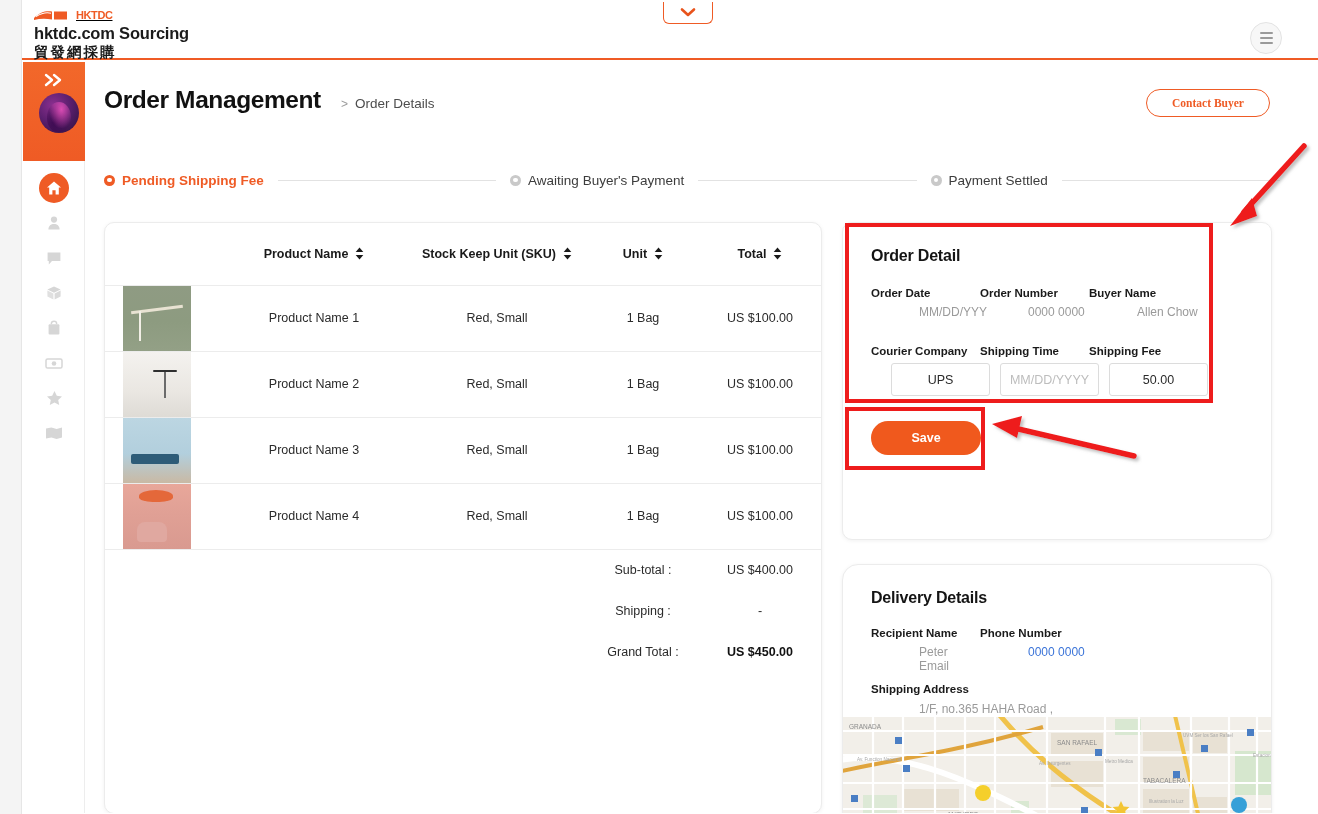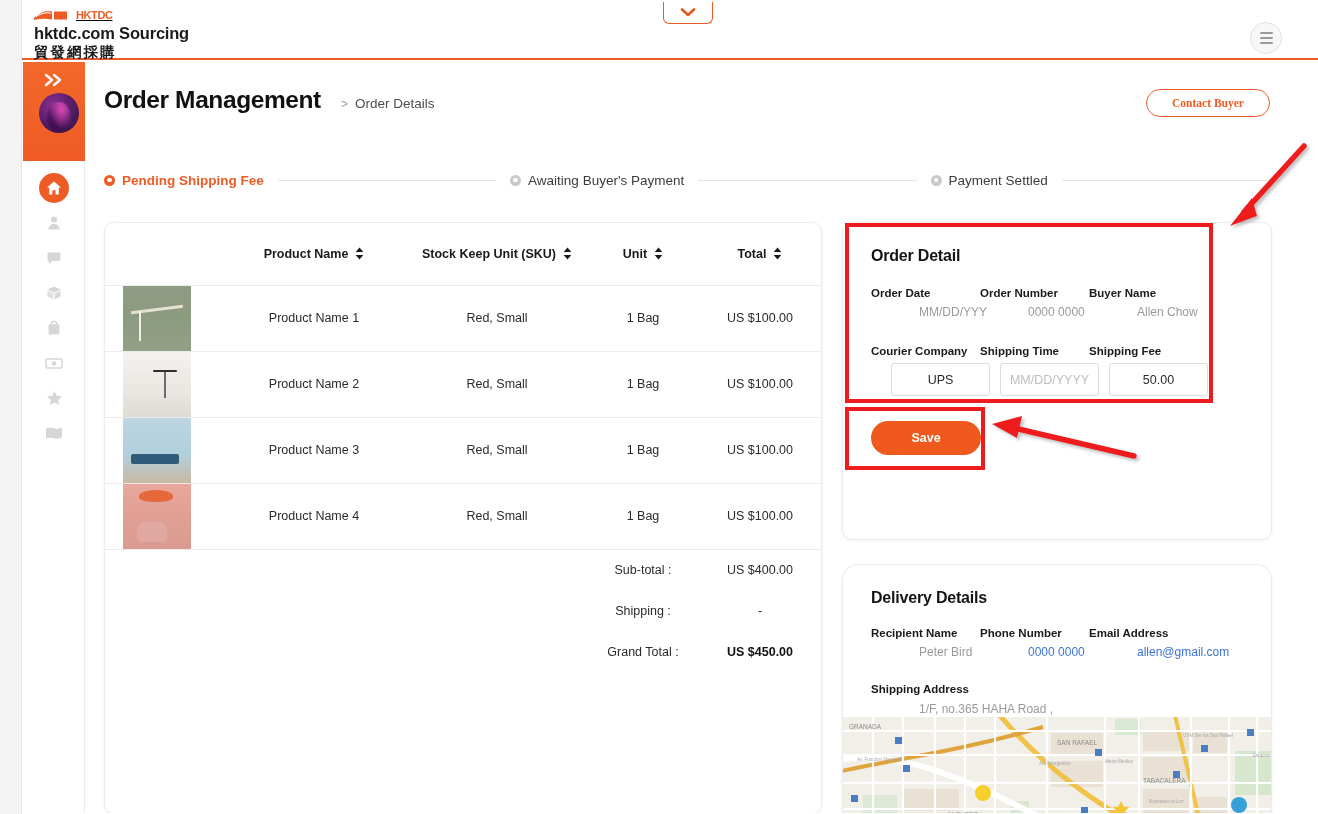--- a/index.html
+++ b/index.html
@@ -825,29 +825,25 @@
 
       <button class="save-btn" style="position:absolute;left:28px;top:198px;">Save</button>
     </div>
 
     <div class="delivery-card">
       <div style="position:absolute;left:28px;top:24px;" class="card-title">Delivery Details</div>
 
       <div class="field-grid" style="position:absolute;left:28px;top:62px;gap:0;">
         <div class="field">
           <div class="field-label">Recipient Name</div>
-          <div class="field-value">Peter Bird</div>
+          <div class="field-value">Peter Email</div>
         </div>
         <div class="field">
           <div class="field-label">Phone Number</div>
           <div class="field-value link">0000 0000</div>
-        </div>
-        <div class="field" style="width:150px">
-          <div class="field-label">Email Address</div>
-          <div class="field-value link">allen@gmail.com</div>
         </div>
       </div>
 
       <div style="position:absolute;left:28px;top:118px;">
         <div class="field-label">Shipping Address</div>
         <div class="field-value" style="line-height:16px;">1/F, no.365 HAHA Road ,</div>
         <div class="field-value" style="line-height:16px;">Wan Tsi , KWN, Hong Kong</div>
       </div>
 
       <div class="map">

